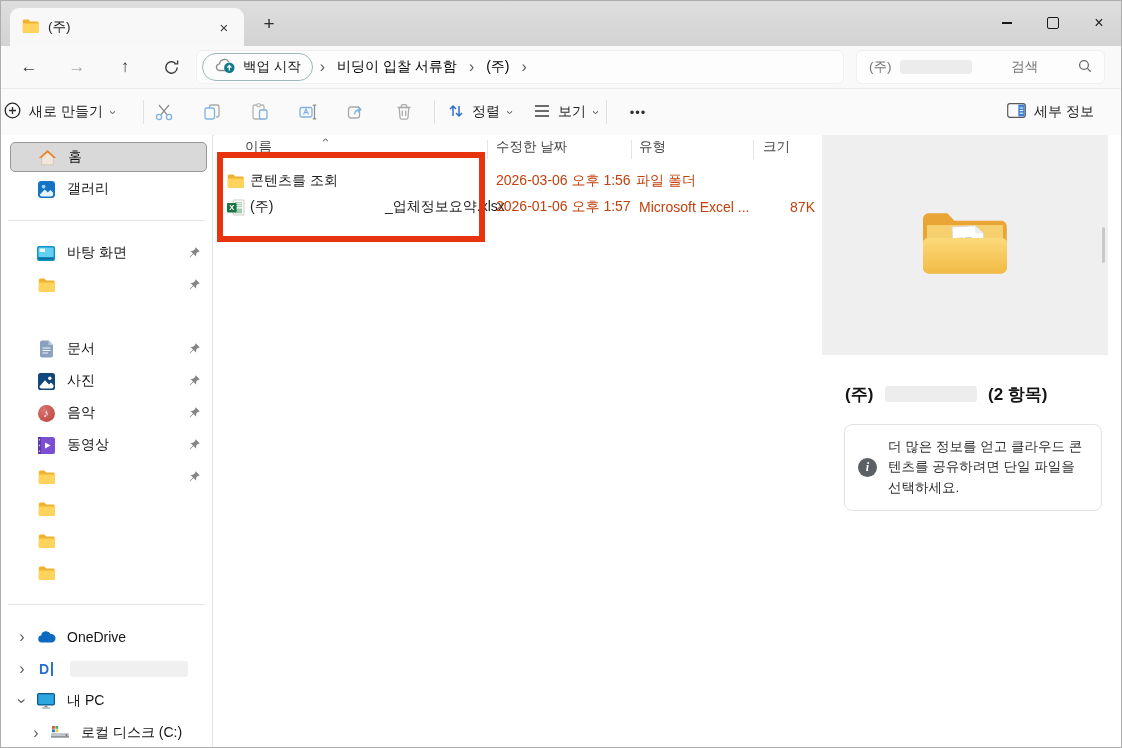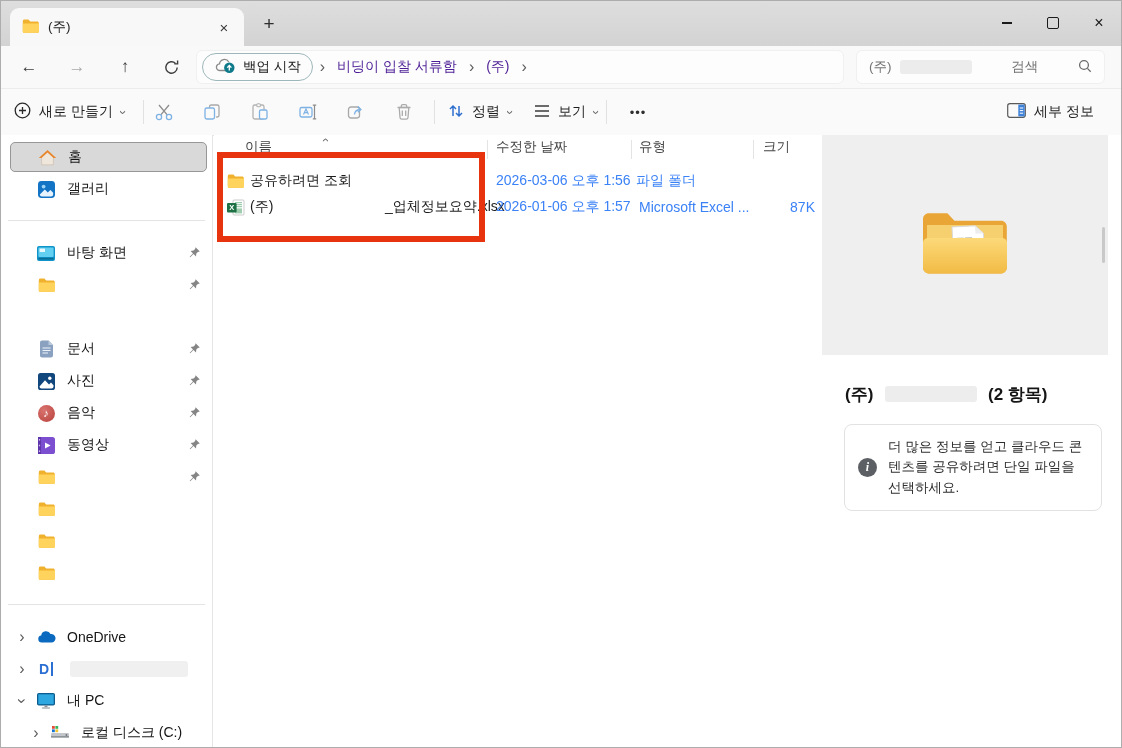--- a/index.html
+++ b/index.html
@@ -24,21 +24,21 @@
 
   
   .navbar{position:absolute;top:46px;left:0;right:0;height:42px;background:#f9f9f9}
   .navarrow{position:absolute;top:0;height:42px;width:34px;display:flex;align-items:center;justify-content:center;
             font-size:17px;color:#3b3b3b}
   .navarrow.dis{color:#a9a9a9}
   .addrbar{position:absolute;left:196px;top:4px;width:648px;height:34px;background:#fdfdfd;border:1px solid #f0f0f0;
            border-radius:6px;box-sizing:border-box;display:flex;align-items:center}
   .backup-pill{margin-left:5px;height:26px;border:1px solid #9eb7ba;border-radius:14px;display:flex;align-items:center;
                gap:7px;padding:0 11px;background:#fcfcfc;white-space:nowrap;font-size:13.5px;color:#171717}
-  .crumb{padding:0 5px;color:#4c1d95;white-space:nowrap}
+  .crumb{padding:0 5px;color:#000000;white-space:nowrap}
   .chev{display:inline-block;color:#5d5d5d;font-size:16px;line-height:1}
   .chev.down{transform:rotate(90deg)}
   .chev.up{transform:rotate(-90deg)}
   .crumb-sep{padding:0 7px;display:flex;align-items:center}
   .searchbox{position:absolute;left:856px;top:4px;width:249px;height:34px;background:#fdfdfd;border:1px solid #f0f0f0;
              border-radius:6px;box-sizing:border-box;display:flex;align-items:center;padding:0 12px;color:#757575;
              font-size:13.5px;gap:8px}
   .redact{display:inline-block;background:#ececec;border-radius:3px}
   .searchbox .grow{flex:1}
 
@@ -63,21 +63,21 @@
   .music-circle{width:17px;height:17px;border-radius:50%;background:radial-gradient(circle at 35% 30%,#d8736e,#b8413d);
                 color:#fff;font-size:11px;display:flex;align-items:center;justify-content:center}
   .dlogo{color:#2b6fd4;font-weight:bold;font-size:14px;border-right:2px solid #2b6fd4;padding-right:2px;line-height:1}
 
   .main{position:absolute;top:135px;left:214px;width:608px;bottom:0;background:#fff}
   .colhead{position:absolute;top:3px;font-size:13.5px;color:#454545;white-space:nowrap}
   .colsep{position:absolute;top:5px;width:1px;height:19px;background:#e4e4e4}
   .frow{position:absolute;left:0;width:100%;height:26px}
   .fcell{position:absolute;top:0;height:26px;display:flex;align-items:center;white-space:nowrap}
   .fname{color:#1c1c1c}
-  .fmeta{color:#3b82f6}
+  .fmeta{color:#c2410c}
 
   .redrect{position:absolute;left:217px;top:152px;width:268px;height:90px;border:6px solid #e8330f;
            box-sizing:border-box;z-index:50}
 
   .details{position:absolute;top:135px;left:822px;right:0;bottom:0;background:#fff}
   .preview{position:absolute;top:0;left:0;width:286px;height:220px;background:#efefef;
            display:flex;align-items:center;justify-content:center}
   .pscroll{position:absolute;right:3px;top:92px;width:3px;height:36px;background:#c9c9c9;border-radius:2px}
   .dtitle{position:absolute;top:248px;left:0;right:0;height:22px;font-size:17px;font-weight:bold;color:#151515}
   .dtitle .t1{position:absolute;left:23px}
@@ -172,21 +172,21 @@
     <span>
       <svg width="14" height="14" viewBox="0 0 14 14">
           <circle cx="6" cy="6" r="4.4" fill="none" stroke="#6a6a6a" stroke-width="1.3"></circle>
           <path d="m9.4 9.4 3.3 3.3" stroke="#6a6a6a" stroke-width="1.3"></path>
         </svg>
     </span>
   </div>
 </div>
 
 <div class="toolbar">
-  <div class="tgroup" style="left:14px">
+  <div class="tgroup" style="left:4px">
     <span>
       <svg width="17" height="17" viewBox="0 0 17 17" fill="none" stroke="#2a2a2a" stroke-width="1.3">
           <circle cx="8.5" cy="8.5" r="7.3"></circle>
           <path d="M8.5 5v7M5 8.5h7"></path>
         </svg>
     </span>
     <span>새로 만들기</span>
     <span class="chev down" style="font-size:13px;color:#6a6a6a">›</span>
   </div>
   <div class="tsep" style="left:143px"></div>
@@ -484,21 +484,21 @@
   <div class="colsep" style="left:417px"></div>
   <div class="colsep" style="left:539px"></div>
 
   <div class="frow" style="top:33px">
     <span class="fcell" style="left:13px">
       <svg width="17" height="14" viewBox="0 0 17 14">
           <path d="M.8 2.2C.8 1.3 1.5.6 2.4.6h4l1.8 2h7c.9 0 1.6.7 1.6 1.6v8c0 .9-.7 1.6-1.6 1.6H2.4c-.9 0-1.6-.7-1.6-1.6z" fill="#f0b22e"></path>
           <path d="M.8 4.6h16.2v7.6c0 .9-.7 1.6-1.6 1.6H2.4c-.9 0-1.6-.7-1.6-1.6z" fill="#ffd35c"></path>
         </svg>
     </span>
-    <span class="fcell fname" style="left:36px">공유하려면 조회</span>
+    <span class="fcell fname" style="left:36px">콘텐츠를 조회</span>
     <span class="fcell fmeta" style="left:282px">2026-03-06 오후 1:56</span>
     <span class="fcell fmeta" style="left:422px">파일 폴더</span>
   </div>
 
   <div class="frow" style="top:59px">
     <span class="fcell" style="left:13px">
       <svg width="18" height="17" viewBox="0 0 18 17">
           <rect x="6" y="1" width="11" height="15" rx="1" fill="#fff" stroke="#b5b5b5" stroke-width=".7"></rect>
           <path d="M8 3.6h7M8 5.6h7M8 7.6h7" stroke="#9fcdaf" stroke-width="1.1"></path>
           <rect x="8" y="9.4" width="7" height="5" fill="#9fcdaf"></rect>

